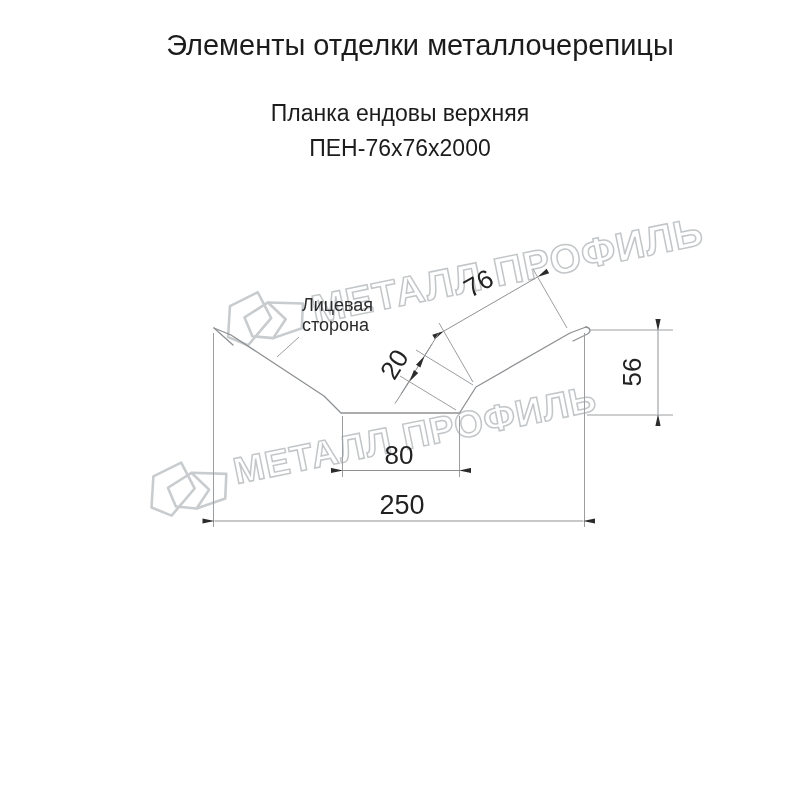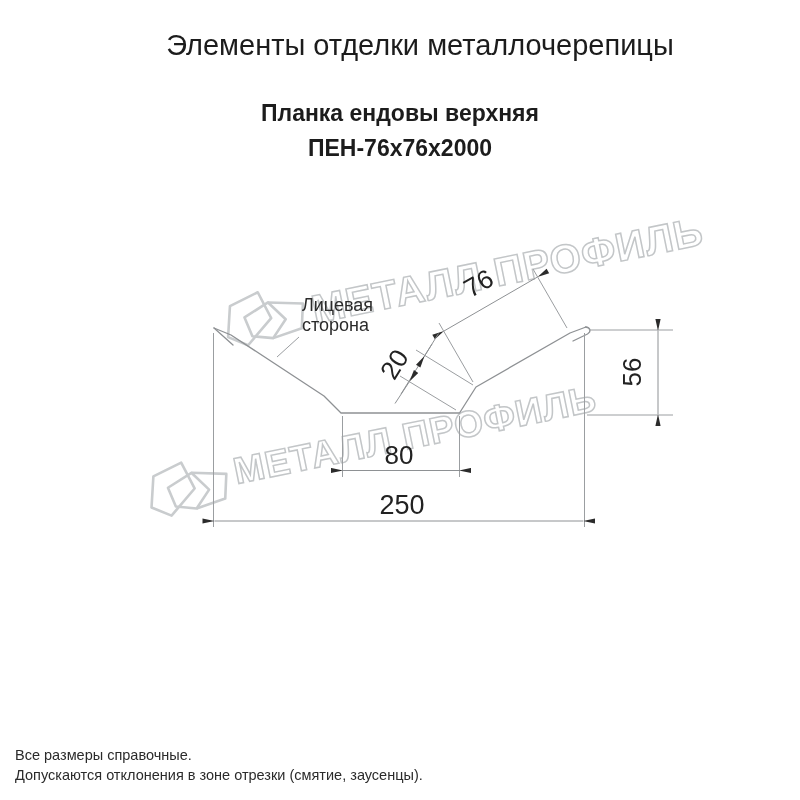--- a/index.html
+++ b/index.html
@@ -2,21 +2,21 @@
 <html><head>
 <meta charset="utf-8">
 <style>
   html,body{margin:0;padding:0;background:#ffffff;}
   .page{
     position:relative;width:800px;height:800px;background:#ffffff;overflow:hidden;
     font-family:"Liberation Sans", sans-serif;color:#212121;
   }
   .titles{position:absolute;left:0;top:0;width:800px;text-align:center;}
   .main-title{position:absolute;top:29px;left:0;width:800px;font-size:29px;font-weight:400;color:#1c1c1c;margin-left:20px;}
-  .sub-title{position:absolute;left:0;width:800px;font-size:23px;font-weight:700;color:#1c1c1c;}
+  .sub-title{position:absolute;left:0;width:800px;font-size:23px;font-weight:400;color:#1c1c1c;}
   .sub-title.s1{top:100px;}
   .sub-title.s2{top:135px;text-align:center;}
   .diagram-svg{position:absolute;left:0;top:0;width:800px;height:800px;font-family:"Liberation Sans", sans-serif;}
   .profile{stroke:#8e9194;stroke-width:1.3;fill:none;stroke-linejoin:round;stroke-linecap:round;}
   .thin{stroke:#9b9ea1;stroke-width:1;fill:none;}
   .dim{stroke:#8e9194;stroke-width:1;fill:none;}
   .dim-num{fill:#222222;font-size:26px;}
   .dim-num.big{font-size:27px;}
   .face-label{fill:#2b2b2b;font-size:18px;}
   .wm-text{font-weight:700;font-size:40px;fill:none;stroke:#c3c6c8;stroke-width:1.5;letter-spacing:1px;}
@@ -86,18 +86,14 @@
     <line class="dim" x1="395" y1="403.5" x2="409.5" y2="381.5" marker-end="url(#arr)"></line>
     <line class="dim" x1="438.5" y1="333.5" x2="424.5" y2="356" marker-end="url(#arr)"></line>
 
     <text class="dim-num big" x="402" y="514" text-anchor="middle">250</text>
     <text class="dim-num" x="399" y="464" text-anchor="middle">80</text>
     <text class="dim-num" x="641" y="372" text-anchor="middle" transform="rotate(-90 641 372)">56</text>
     <text class="dim-num" x="483" y="291" text-anchor="middle" transform="rotate(-30 483 291)">76</text>
     <text class="dim-num" x="402" y="369" text-anchor="middle" transform="rotate(-58 402 369)">20</text>
   </svg>
 
-  <div class="notes">
-    <div>Все размеры справочные.</div>
-    <div>Допускаются отклонения в зоне отрезки (смятие, заусенцы).</div>
-  </div>
 
 </div>
 
 </body></html>

